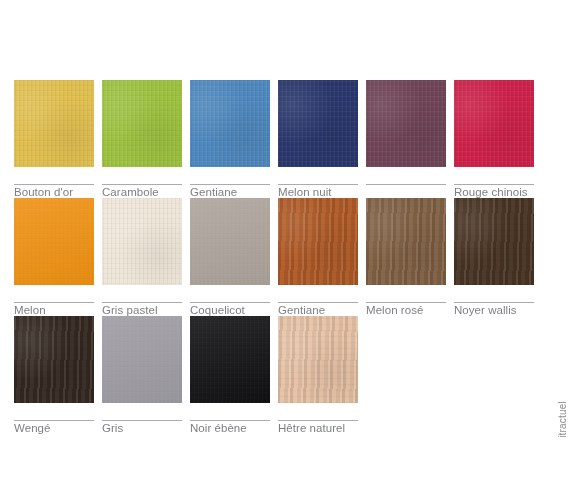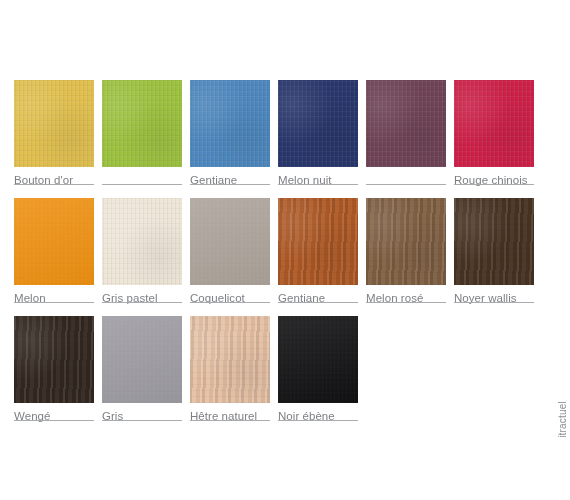--- a/index.html
+++ b/index.html
@@ -108,21 +108,21 @@
   .swatch-chip.empty {
     background: transparent;
   }
   .swatch-chip.empty::before,
   .swatch-chip.empty::after { display: none; }
 
   .swatch-label {
     font-size: 11.5px;
     line-height: 13px;
     color: #7d7f84;
-    padding-top: 7px;
+    padding-top: 19px;
     letter-spacing: 0.05px;
     white-space: nowrap;
   }
 
   .swatch-rule {
     position: absolute;
     left: 0;
     bottom: 13px;
     width: 80px;
     height: 1px;
@@ -149,20 +149,21 @@
 <div id="palette-page">
 
   <div id="swatch-grid">
       <div class="swatch-cell">
         <div class="swatch-chip" style="background-color: rgb(224, 191, 79);"></div>
         <div class="swatch-label">Bouton d'or</div>
         <div class="swatch-rule"></div>
       </div>
       <div class="swatch-cell">
         <div class="swatch-chip" style="background-color: rgb(156, 193, 63);"></div>
+        <div class="swatch-label">Carambole</div>
         <div class="swatch-rule"></div>
       </div>
       <div class="swatch-cell">
         <div class="swatch-chip" style="background-color: rgb(77, 135, 189);"></div>
         <div class="swatch-label">Gentiane</div>
         <div class="swatch-rule"></div>
       </div>
       <div class="swatch-cell">
         <div class="swatch-chip" style="background-color: rgb(40, 54, 107);"></div>
         <div class="swatch-label">Melon nuit</div>
@@ -211,29 +212,29 @@
         <div class="swatch-chip wood" style="background-color: rgb(53, 42, 34);"></div>
         <div class="swatch-label">Wengé</div>
         <div class="swatch-rule"></div>
       </div>
       <div class="swatch-cell">
         <div class="swatch-chip flat" style="background-color: rgb(158, 156, 163);"></div>
         <div class="swatch-label">Gris</div>
         <div class="swatch-rule"></div>
       </div>
       <div class="swatch-cell">
+        <div class="swatch-chip flat" style="background-color: rgb(17, 17, 19);"></div>
+        <div class="swatch-label">Noir ébène</div>
+        <div class="swatch-rule"></div>
+      </div>
+      <div class="swatch-cell">
         <div class="swatch-chip wood" style="background-color: rgb(230, 194, 166);"></div>
         <div class="swatch-label">Hêtre naturel</div>
         <div class="swatch-rule"></div>
       </div>
-      <div class="swatch-cell">
-        <div class="swatch-chip flat" style="background-color: rgb(17, 17, 19);"></div>
-        <div class="swatch-label">Noir ébène</div>
-        <div class="swatch-rule"></div>
-      </div>
       <div class="swatch-cell blank">
         <div class="swatch-chip empty"></div>
       </div>
     </div>
 
   <div id="side-note">itractuel</div>
 
 </div>
 
 </body></html>

